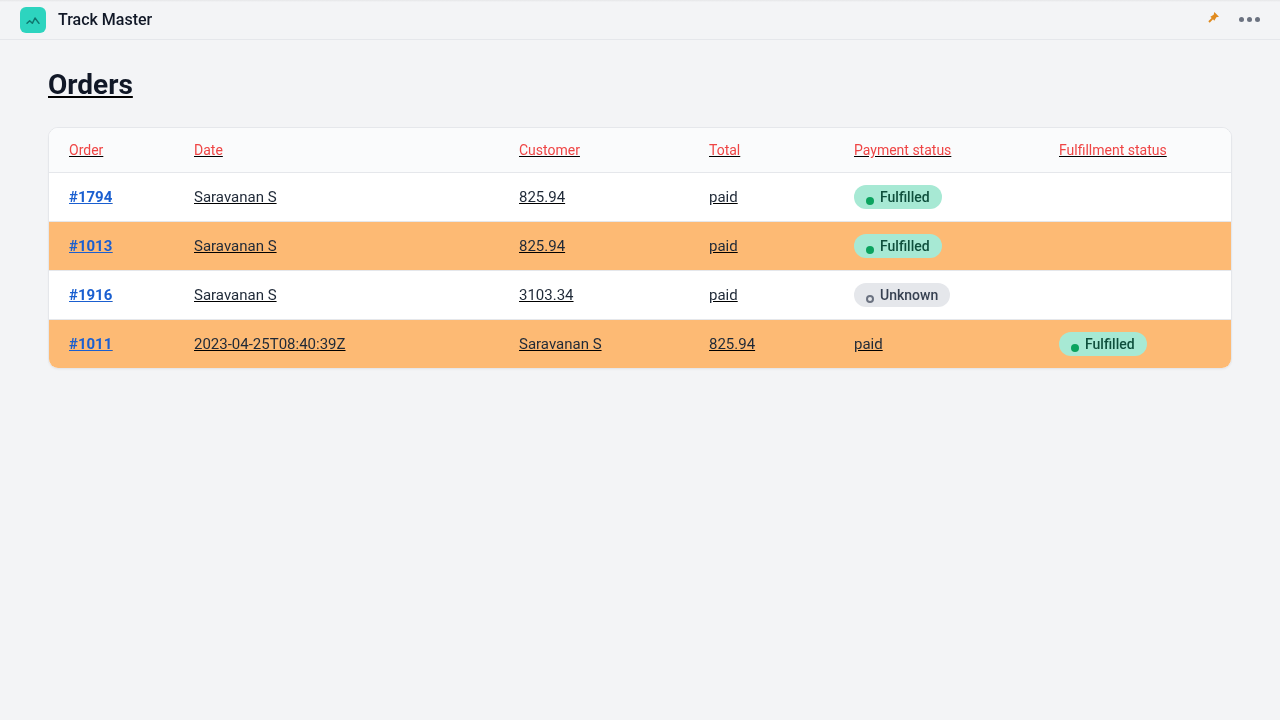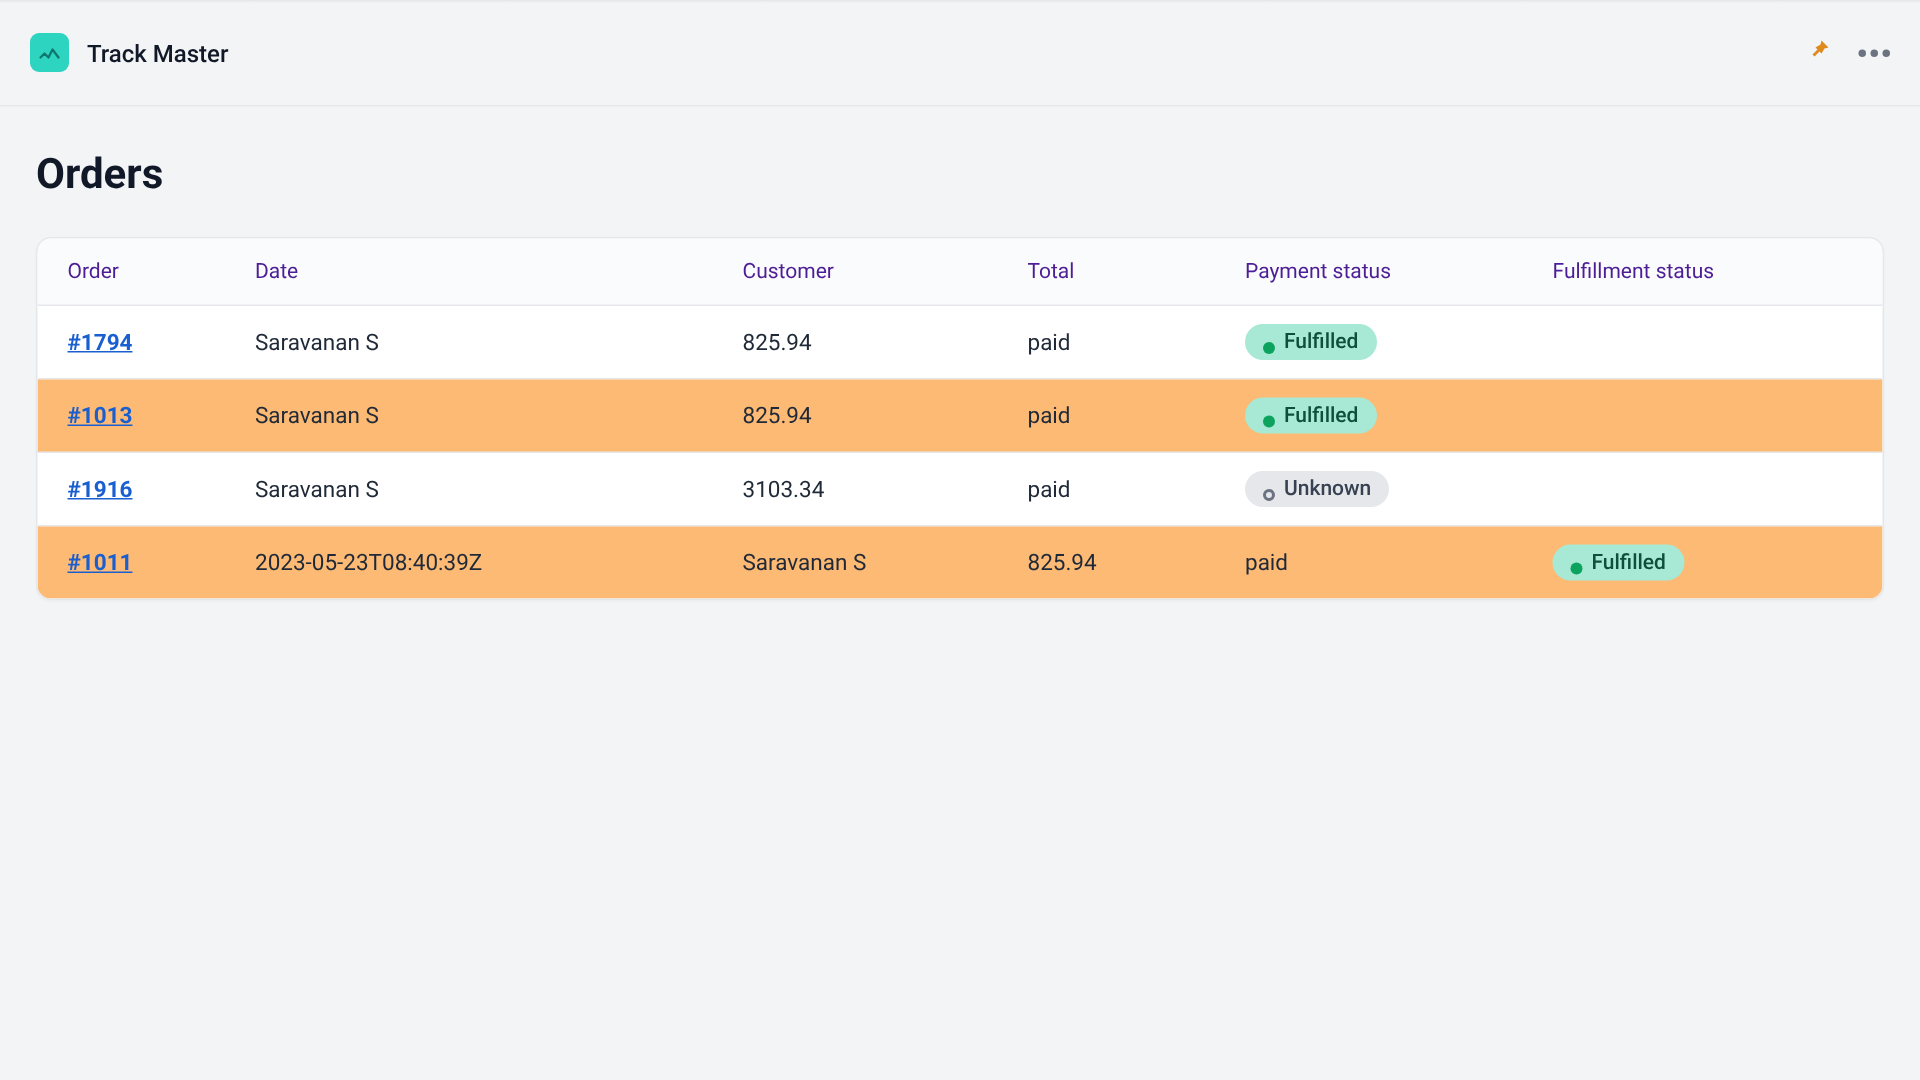--- a/index.html
+++ b/index.html
@@ -1,21 +1,21 @@
 <!DOCTYPE html>
 <html><head>
 <meta charset="utf-8">
 <style>
   * { box-sizing: border-box; margin: 0; padding: 0; }
   html, body { width: 1280px; height: 720px; font-family: -apple-system, BlinkMacSystemFont, "Segoe UI", Roboto, Helvetica, Arial, sans-serif; }
   body {
     background: #f3f4f6;
   }
   .topbar {
-    height: 71px;
+    height: 40px;
     display: flex;
     align-items: center;
     padding: 0 20px;
     border-bottom: 1px solid #e5e7eb;
     background: #f3f4f6;
     position: relative;
     justify-content: space-between;
   }
   .topbar::before {
     content: "";
@@ -32,21 +32,21 @@
     display: flex; align-items: center; justify-content: center;
     color: #0f766e;
     font-size: 12px;
   }
   .app-title { font-size: 16px; font-weight: 500; color: #111827; }
   .app-right { display: flex; align-items: center; gap: 18px; }
   .pin-icon { color: #e08a1e; }
   .more-icon { color: #6b7280; display:flex; gap:3px; }
   .more-icon .dot { width:5px; height:5px; border-radius:50%; background:#6b7280; }
 
-  .content { padding: 28px 24px; }
+  .content { padding: 28px 48px; text-decoration: underline; }
   .page-title { font-size: 28px; font-weight: 700; color: #111827; margin-bottom: 26px; }
 
   .card {
     background: #fff;
     border: 1px solid #e5e7eb;
     border-radius: 10px;
     overflow: hidden;
     box-shadow: 0 1px 2px rgba(0,0,0,0.03);
   }
 
@@ -56,21 +56,21 @@
     align-items: center;
     padding: 12px 20px;
     border-bottom: 1px solid #e5e7eb;
     font-size: 15px;
     color: #1f2937;
   }
   .row:last-child { border-bottom: none; }
   .row.header {
     background: #fafbfc;
     font-size: 14px;
-    color: #4c1d95;
+    color: #ef4444;
     font-weight: 400;
     padding: 14px 20px;
   }
   .row.alt { background: #fdba74; }
 
   .order-link {
     color: #1a5fd0;
     font-weight: 700;
     text-decoration: underline;
   }
@@ -167,21 +167,21 @@
           <div>Saravanan S</div>
           <div>3103.34</div>
           <div>paid</div>
           <div><span class="badge unknown">
               <span class="bdot"></span>
               <span>Unknown</span>
             </span></div>
         </div>
         <div class="row alt">
           <div><a href="#" class="order-link">#1011</a></div>
-          <div>2023-05-23T08:40:39Z</div>
+          <div>2023-04-25T08:40:39Z</div>
           <div>Saravanan S</div>
           <div>825.94</div>
           <div>paid</div>
           <div><span class="badge fulfilled">
               <span class="bdot"></span>
               <span>Fulfilled</span>
             </span></div>
         </div>
       </div>
   </div>

